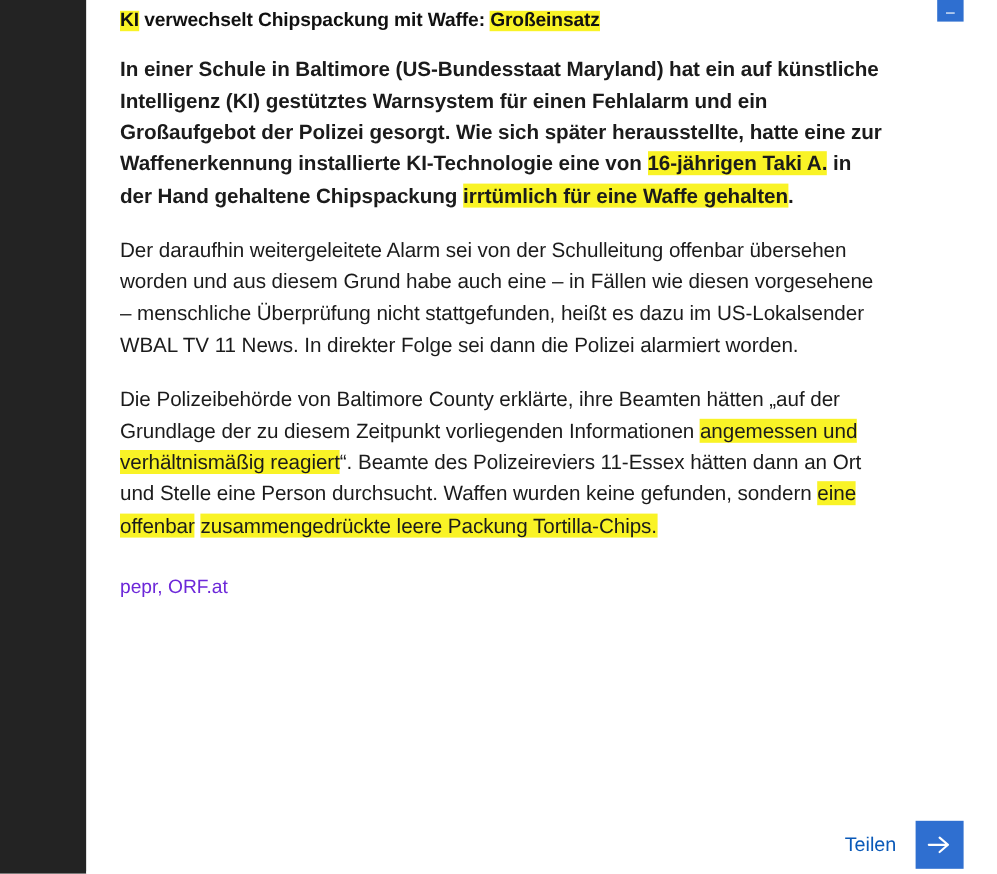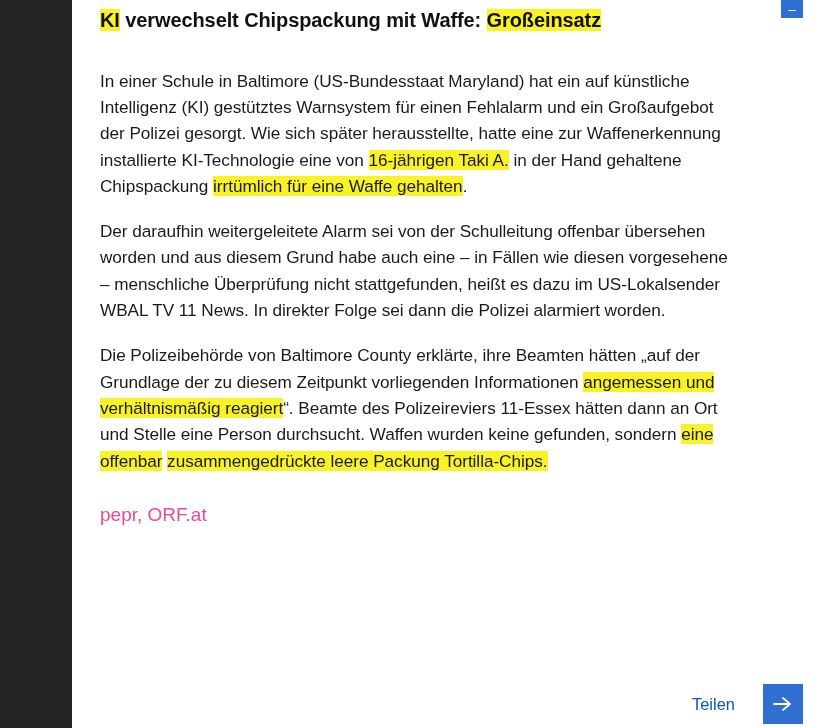--- a/index.html
+++ b/index.html
@@ -39,55 +39,56 @@
     box-sizing: border-box;
     padding: 0;
   }
   .inner {
     position: absolute;
     left: 28px;
     top: 0;
     width: 640px;
   }
   .headline {
-    font-size: 20px;
+    font-size: 16px;
     font-weight: bold;
     color: #111111;
     line-height: 1.28;
     margin: 8px 0 0 0;
     letter-spacing: -0.1px;
   }
   .hl {
     background: #f9f326;
     box-decoration-break: clone;
     -webkit-box-decoration-break: clone;
   }
   p.para {
     font-size: 17.2px;
     line-height: 1.53;
     color: #1b1b1b;
     margin: 19px 0 0 0;
     letter-spacing: -0.05px;
   }
   p.first {
-    margin-top: 34px;
+    margin-top: 16px;
+    font-weight: bold;
   }
   .byline {
-    font-size: 19px;
-    color: #ec4899;
+    font-size: 16px;
+    color: #6d28d9;
     margin: 30px 0 12px 0;
   }
   
   .share-row {
     position: absolute;
     right: 28px;
     bottom: 4px;
     display: flex;
     align-items: center;
-    gap: 28px;
+    gap: 16px;
   }
   .share-label {
     font-size: 16.5px;
     color: #0a59b8;
   }
   .share-btn {
     width: 40px;
     height: 40px;
     background: #2f6fd0;
     display: flex;

